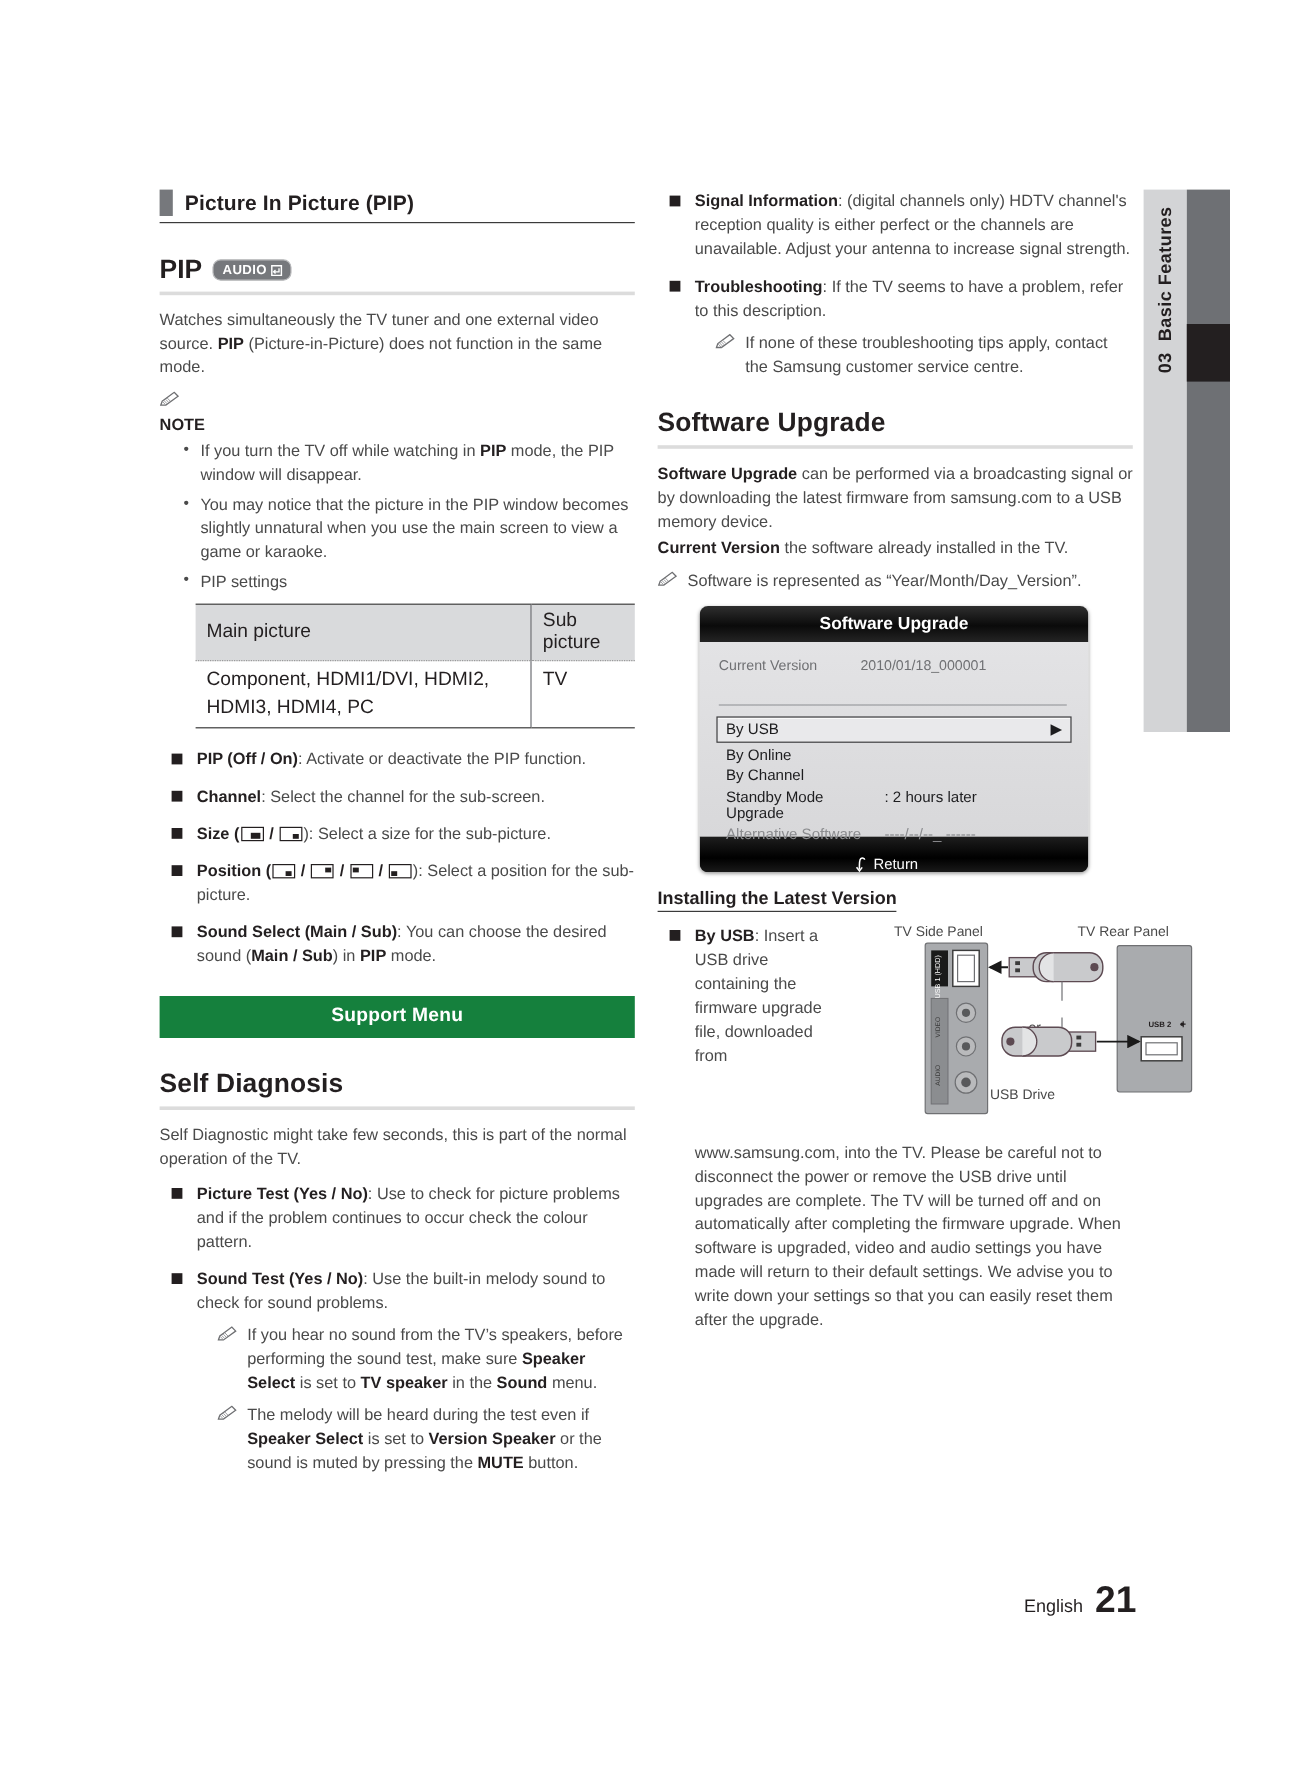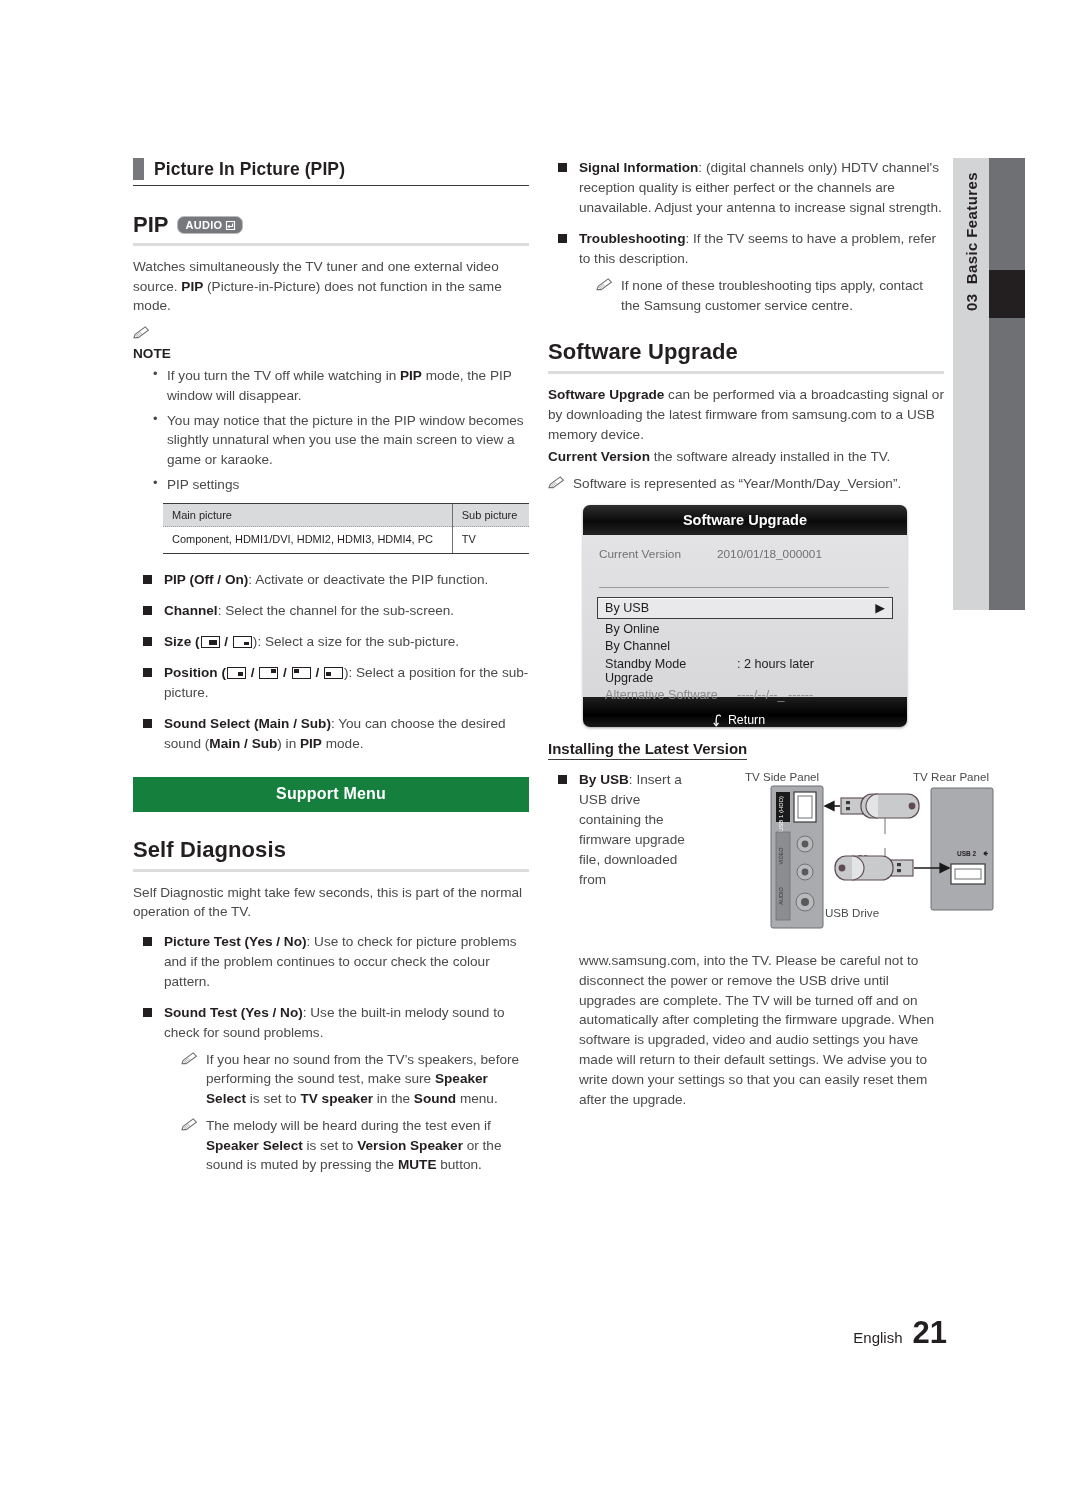--- a/index.html
+++ b/index.html
@@ -106,21 +106,21 @@
   
   .subnote{
     display:flex; gap:8px; margin:7px 0 0 0; padding-left:17px;
     font-size:13.6px; line-height:1.45; color:#4a4a4a;
   }
   .subnote .pencil{ margin-top:2px; }
 
   
   table.pip{
     border-collapse:collapse; width:366px; margin:9px 0 16px 30px;
-    font-size:11px;
+    font-size:16px;
   }
   table.pip th{
     background:#d9dadc; color:#231f20; font-weight:normal;
     text-align:left; padding:5px 9px;
     border-top:1.5px solid #3b3b3b; border-bottom:1px dotted #9a9a9a;
   }
   table.pip th.second{ border-left:1.2px solid #6e7074; }
   table.pip td{
     padding:5px 9px; vertical-align:top; color:#231f20;
     border-bottom:1.5px solid #3b3b3b; line-height:1.4;
@@ -391,21 +391,21 @@
           <path d="M9.5 2.5 C9.5 1 7.5 0.6 6.3 1.6 C5 2.7 5 5 5.2 10.6" fill="none" stroke="#fff" stroke-width="1.3"></path>
           <path d="M2.8 8.8 L5.2 11.8 L7.5 8.8" fill="none" stroke="#fff" stroke-width="1.3"></path>
         </svg>
         <span>Return</span>
       </div>
     </div>
   </div>
 
   <div class="diagram">
     <div class="cap" style="left:0; top:0;">TV Side Panel</div>
-    <div class="cap" style="left:168px; top:0;">TV Rear Panel</div>
+    <div class="cap" style="left:153px; top:0;">TV Rear Panel</div>
     <div class="cap" style="left:112px; top:80px;">or</div>
     <div class="cap" style="left:80px; top:136px;">USB Drive</div>
 
     <svg width="262" height="180" viewBox="0 0 262 180" style="position:absolute; left:0; top:14px;">
 
       <rect x="26" y="2" width="52" height="142" rx="2" fill="#a9abae" stroke="#6f7073" stroke-width="1"></rect>
 
       <rect x="31" y="8" width="14" height="30" fill="#1a1a1a"></rect>
       <text x="38" y="30" fill="#fff" font-size="6" font-family="Liberation Sans, sans-serif" transform="rotate(-90 38 30)" text-anchor="middle">USB 1 (HDD)</text>
 

